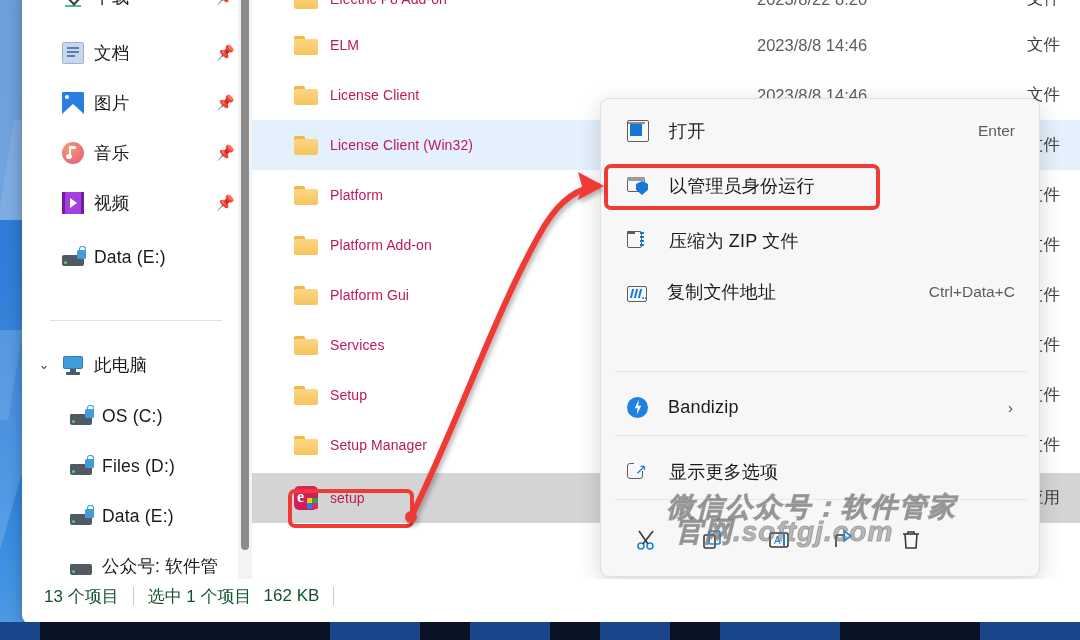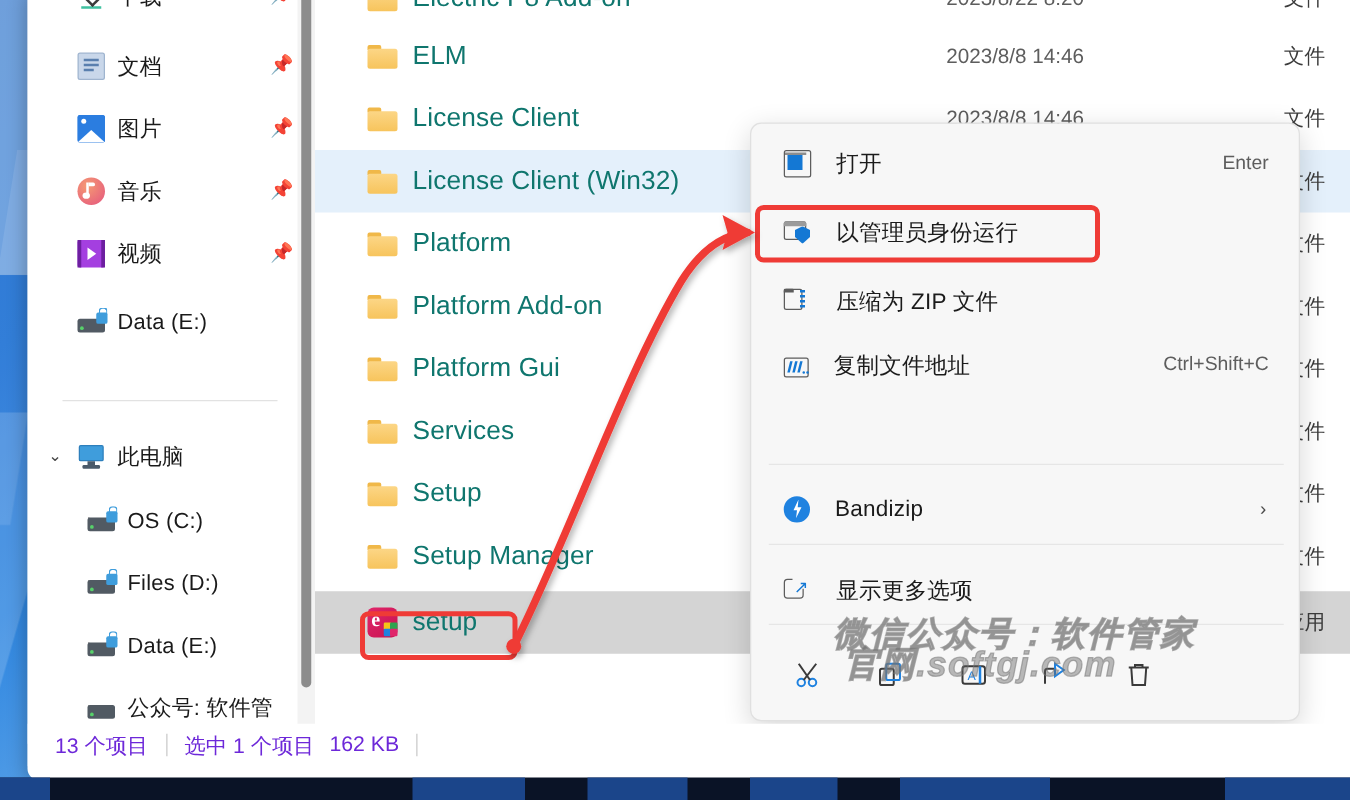--- a/index.html
+++ b/index.html
@@ -149,21 +149,21 @@
   .setup-ico {
     position: relative; width: 24px; height: 24px; margin-left: 42px; margin-right: 12px;
     background: linear-gradient(135deg,#e0266b,#c7134f); border-radius: 5px; flex:0 0 auto;
   }
   .setup-ico .e {
     position:absolute; left:3px; top:1px; color:#fff; font-size:16px; font-weight:700;
     font-family:"Liberation Serif", serif; line-height:20px;
   }
   .setup-ico .d { position:absolute; width:6px; height:6px; border-radius:1px; }
   .fname {
-    font-size: 21px; color: #0f766e; white-space: nowrap; letter-spacing: .1px;
+    font-size: 14px; color: #be185d; white-space: nowrap; letter-spacing: .1px;
   }
   .fdate {
     position: absolute; left: 505px; font-size: 16.5px; color: #5d5d5d; white-space: nowrap;
   }
   .ftype {
     position: absolute; left: 775px; font-size: 16.5px; color: #3c3c3c; white-space: nowrap;
   }
 
   
   #ctx-menu {
@@ -237,21 +237,21 @@
     white-space: nowrap;
   }
   #wm1 { left: 648px; top: 490px; font-size: 29px; font-weight: 700; letter-spacing: 2px; margin-top: 20px; }
   #wm2 { left: 655px; top: 535px; font-size: 30px; font-weight: 700; letter-spacing: 1px; }
 
   
   #status-bar {
     position: absolute; left: 0; bottom: 11px; width: 1062px; height: 34px;
     background: #ffffff; display: flex; align-items: center;
   }
-  .st-text { font-size: 17px; color: #6d28d9; white-space: nowrap; }
+  .st-text { font-size: 17px; color: #14532d; white-space: nowrap; }
   .st-div { width: 1px; height: 18px; background: #c9c9c9; margin: 0 14px; }
 
   
   #anno-layer { position: absolute; inset: 0; pointer-events: none; }
   .redbox {
     position: absolute; border: 4px solid #ef3b36; border-radius: 7px;
   }
   #redbox-admin { left: 604px; top: 164px; width: 276px; height: 46px; }
   #redbox-setup { left: 288px; top: 489px; width: 126px; height: 39px; }
 </style>
@@ -516,21 +516,21 @@
 
         <div class="mi" style="top:169px">
           <span class="mi-ico mic-copypath">
             <span class="s" style="left:3px"></span>
               <span class="s" style="left:7px"></span>
               <span class="s" style="left:11px"></span>
             <span class="dot" style="left:14px"></span>
               <span class="dot" style="left:17px"></span>
           </span>
           <span class="mi-label">复制文件地址</span>
-          <span class="mi-accel">Ctrl+Shift+C</span>
+          <span class="mi-accel">Ctrl+Data+C</span>
         </div>
 
 
         <div class="mi-sep" style="top:272px"></div>
 
         <div class="mi" style="top:284px">
           <span class="mi-ico mic-bandizip">
               <span class="bolt"></span>
             </span>
           <span class="mi-label">Bandizip</span>

